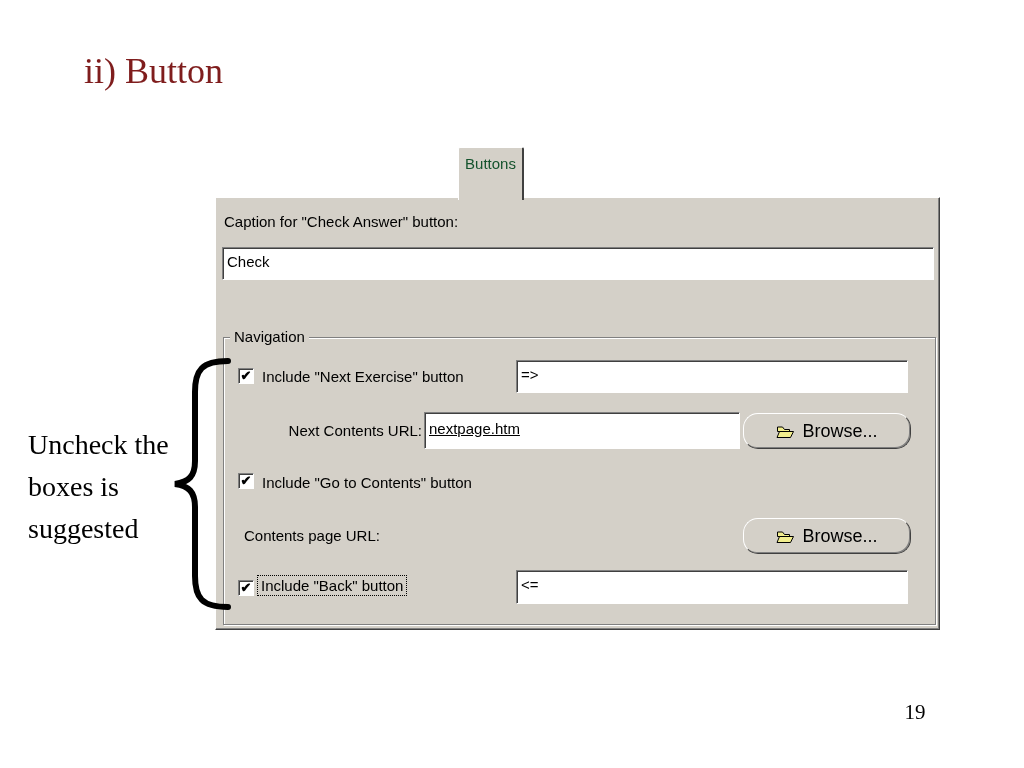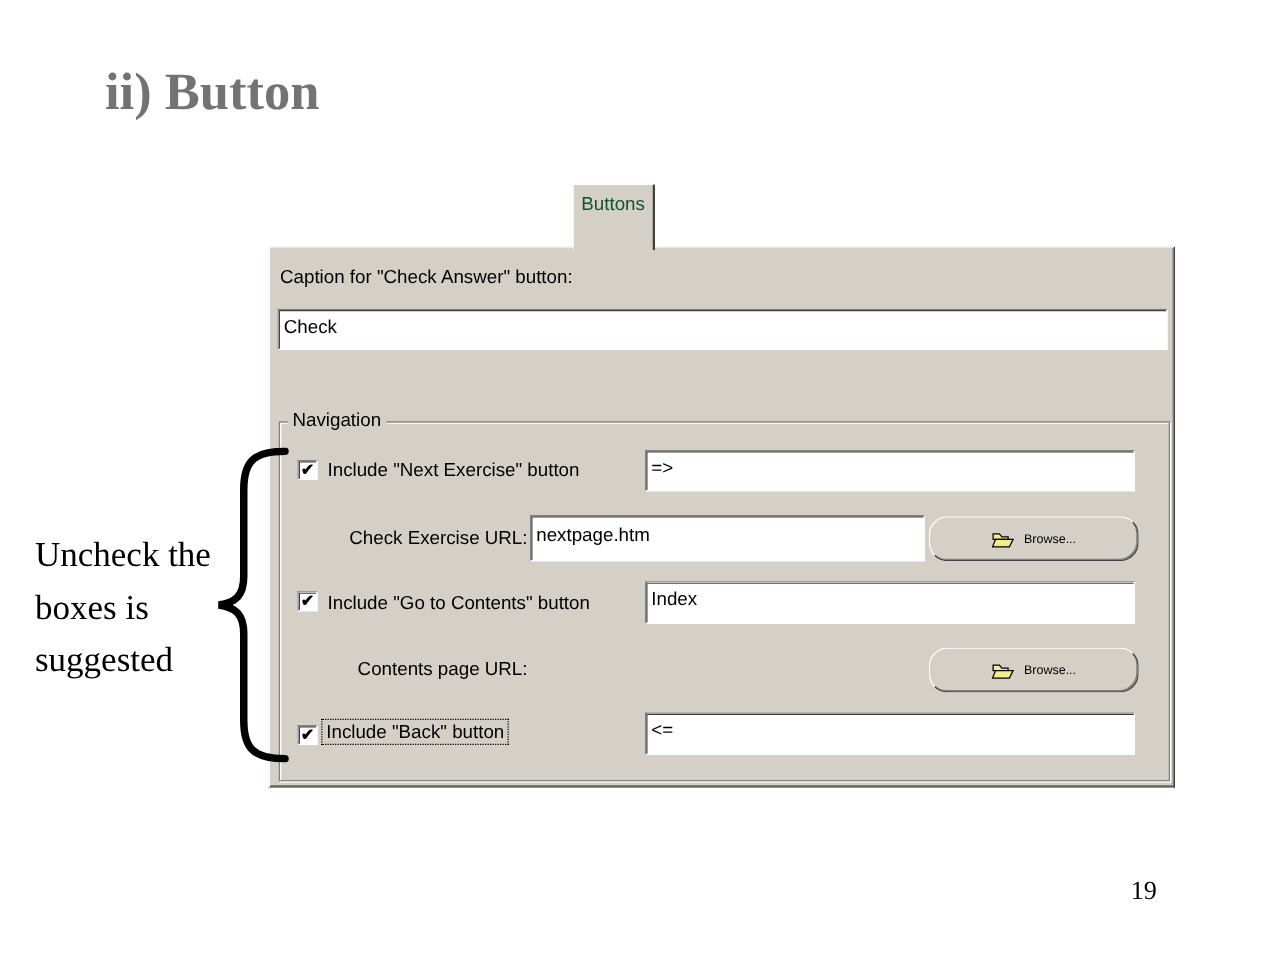--- a/index.html
+++ b/index.html
@@ -3,21 +3,21 @@
 <meta charset="utf-8">
 <style>
   html,body{margin:0;padding:0;}
   body{
     width:1024px;height:768px;position:relative;overflow:hidden;
     background:#ffffff;font-family:"Liberation Sans",sans-serif;
   }
   
   .slide-title{
     position:absolute;left:84px;top:50px;
-    font-family:"Liberation Serif",serif;font-size:42px;color:#737373;font-weight:bold;
+    font-family:"Liberation Serif",serif;font-size:36px;color:#7f1d1d;
   }
   .annotation{
     position:absolute;left:28px;top:424px;width:180px;
     font-family:"Liberation Serif",serif;font-size:28px;line-height:42px;color:#000;
   }
   .page-number{
     position:absolute;left:890px;top:700px;width:50px;text-align:center;
     font-family:Liberation Serif, serif;font-size:21px;color:#000;
   }
   .brace{position:absolute;left:166px;top:358px;z-index:5;}
@@ -71,21 +71,21 @@
   .checkbox .check{
     display:block;font-size:13px;line-height:14px;color:#000;font-weight:bold;
   }
   .focus-rect{border:1px dotted #000;padding:1px 3px;}
   .browse-btn{
     position:absolute;background:#d4d0c8;
     border-top:1px solid #ffffff;border-left:1px solid #ffffff;
     border-right:1px solid #404040;border-bottom:1px solid #404040;
     box-shadow:inset -1px -1px 0 #808080;
     box-sizing:border-box;
-    font-family:"Liberation Sans",sans-serif;font-size:10px;color:#000;
+    font-family:"Liberation Sans",sans-serif;font-size:18px;color:#000;
     display:flex;align-items:center;justify-content:center;gap:7px;
     cursor:default;
     border-radius:15px;
   }
 </style>
 </head>
 <body>
 
 <div class="slide-title">ii) Button</div>
 
@@ -109,37 +109,36 @@
 
   <div class="groupbox">
     <span class="groupbox-label">Navigation</span>
 
     <span class="checkbox" style="left:14px;top:30px;">
       <span class="check">✔</span>
     </span>
     <div class="dlg-label" style="left:38px;top:30px;">Include "Next Exercise" button</div>
     <input class="sunken" style="left: 292px; top: 22px; width: 392px; height: 33px;" value="=&gt;">
 
-    <div class="dlg-label" style="left:20px;top:84px;width:178px;text-align:right;">Check Exercise URL:</div>
-    <input class="sunken" style="left: 200px; top: 74px; width: 316px; height: 37px;" value="nextpage.htm">
+    <div class="dlg-label" style="left:20px;top:84px;width:178px;text-align:right;">Next Contents URL:</div>
+    <input class="sunken" style="left: 200px; top: 74px; width: 316px; height: 37px; text-decoration: underline;" value="nextpage.htm">
     <button class="browse-btn" style="left:519px;top:75px;width:168px;height:36px;">
       <svg width="19" height="15" viewBox="0 0 19 15">
         <path d="M1.5 3 h5 l2 2.5 h5 v2 h-12 z" fill="#f2ee8d" stroke="#000" stroke-width="1"></path>
         <path d="M3.5 7.5 h14 l-3 6 h-13.5 z" fill="#f2ee8d" stroke="#000" stroke-width="1"></path>
       </svg>
       <span>Browse...</span>
     </button>
 
     <span class="checkbox" style="left:14px;top:135px;">
       <span class="check">✔</span>
     </span>
     <div class="dlg-label" style="left:38px;top:136px;">Include "Go to Contents" button</div>
-    <input class="sunken" style="left: 292px; top: 127px; width: 392px; height: 34px;" value="Index">
 
-    <div class="dlg-label" style="left:20px;top:189px;width:178px;text-align:right;">Contents page URL:</div>
+    <div class="dlg-label" style="left:20px;top:189px;width:178px;text-align:left;">Contents page URL:</div>
     <button class="browse-btn" style="left:519px;top:180px;width:168px;height:36px;">
       <svg width="19" height="15" viewBox="0 0 19 15">
         <path d="M1.5 3 h5 l2 2.5 h5 v2 h-12 z" fill="#f2ee8d" stroke="#000" stroke-width="1"></path>
         <path d="M3.5 7.5 h14 l-3 6 h-13.5 z" fill="#f2ee8d" stroke="#000" stroke-width="1"></path>
       </svg>
       <span>Browse...</span>
     </button>
 
     <span class="checkbox" style="left:14px;top:242px;">
       <span class="check">✔</span>

